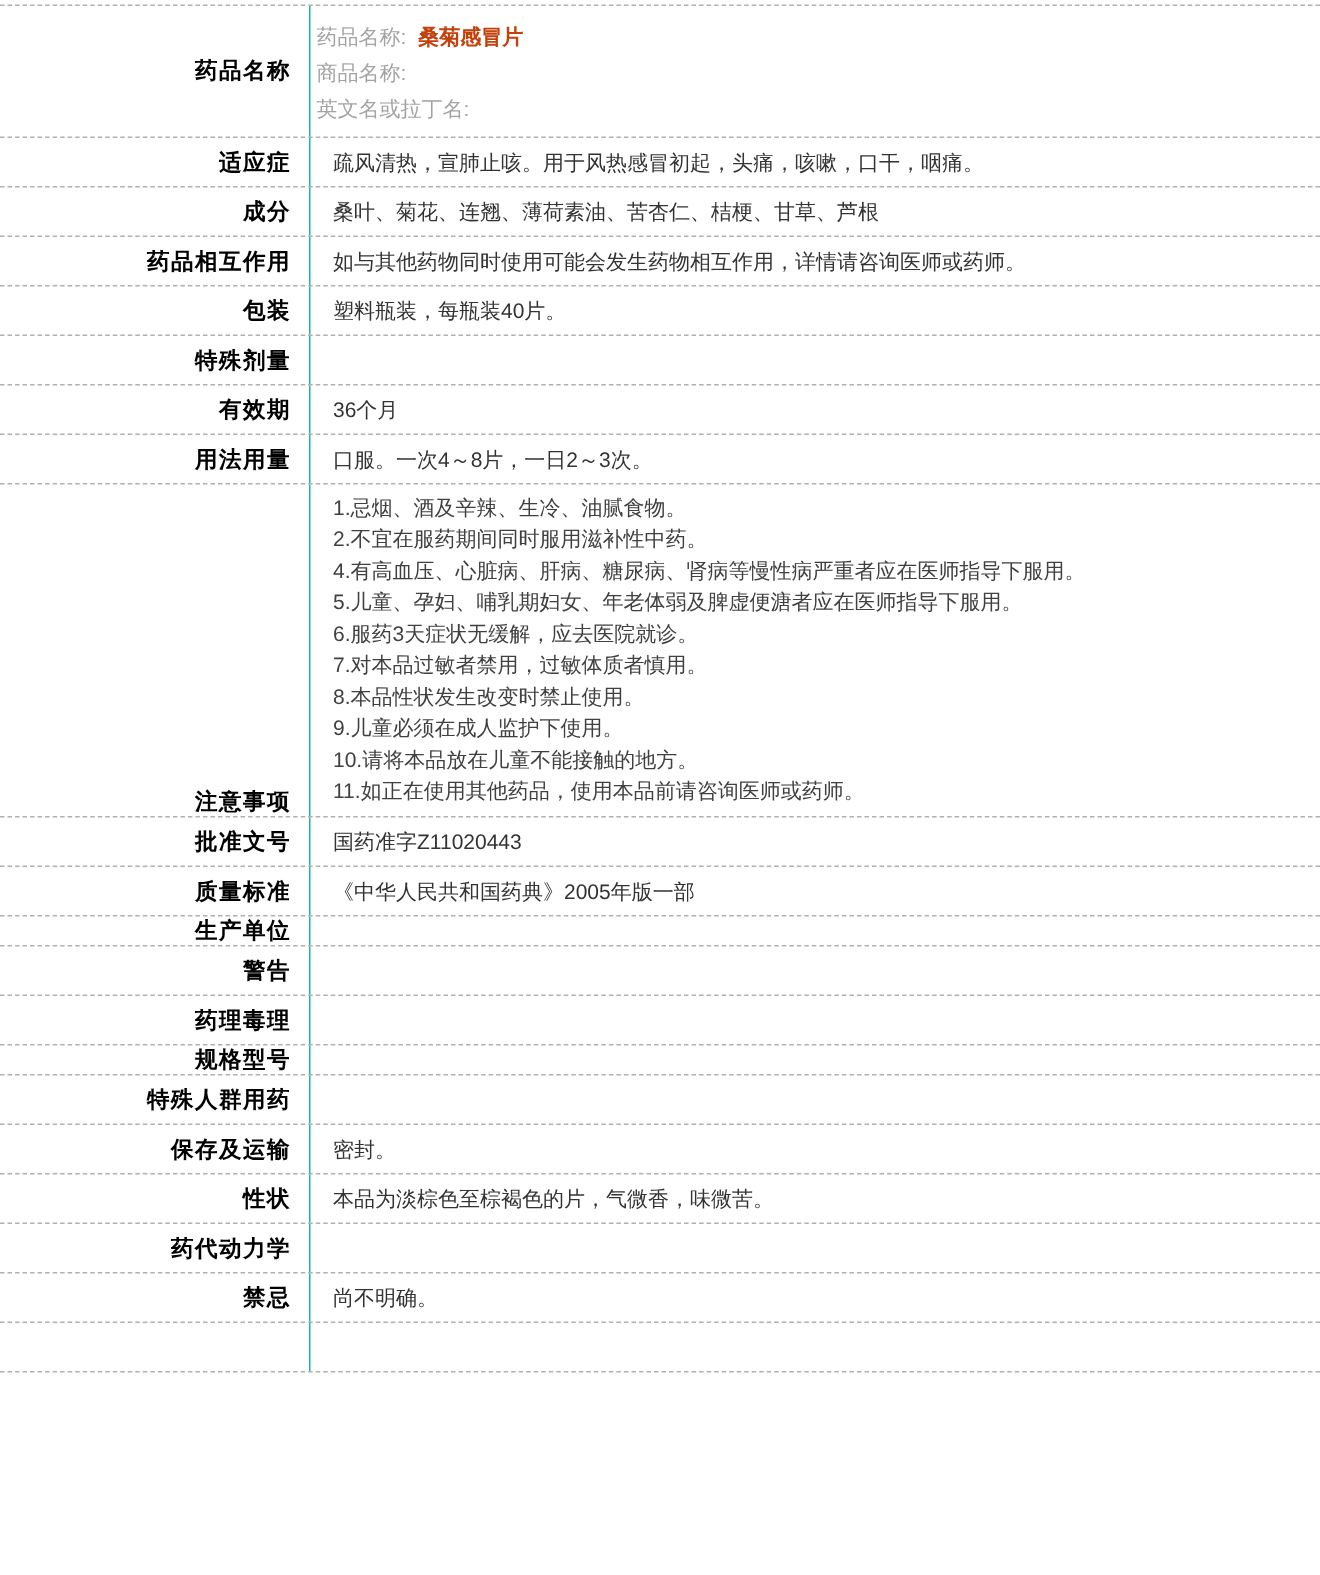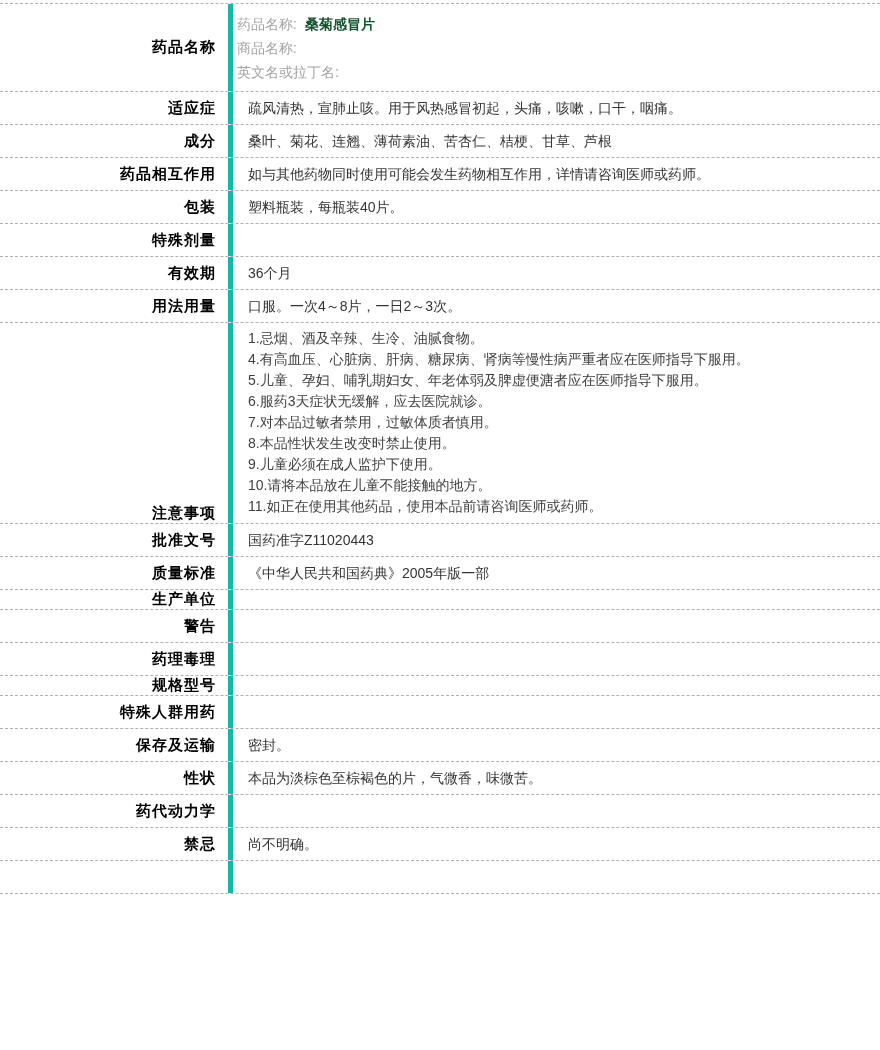--- a/index.html
+++ b/index.html
@@ -16,50 +16,49 @@
     border-top: 1px dashed #b0b0b0;
   }
   .row {
     display: flex;
     border-bottom: 1px dashed #b0b0b0;
     width: 100%;
   }
   .label-cell {
     flex: 0 0 207px;
     width: 207px;
-    border-right: 5px solid #14b8a6;
+    border-right: 1px solid #14b8a6;
     display: flex;
     align-items: center;
     justify-content: flex-end;
     padding-right: 12px;
     font-size: 15px;
     font-weight: bold;
     color: #000000;
     letter-spacing: 1px;
-    margin-left: 26px;
   }
   .value-cell {
     flex: 1 1 auto;
     display: flex;
     align-items: center;
     padding-left: 15px;
     padding-right: 24px;
     font-size: 14px;
     color: #333333;
     min-height: 32px;
     line-height: 18px;
   }
   
   .row.name-row .value-cell {
     display: block;
     padding: 8px 10px 7px 4px;
   }
   .name-line { line-height: 24px; font-size: 14px; }
   .name-line .key { color: #a3a3a3; }
-  .name-line .val { color: #14532d; font-weight: bold; margin-left: 8px; }
+  .name-line .val { color: #c2410c; font-weight: bold; margin-left: 8px; }
   
   .row.notes-row .label-cell {
     align-items: flex-end;
     padding-top: 7px;
   }
   .row.notes-row .value-cell {
     display: block;
     padding-top: 5px;
     padding-bottom: 6px;
   }
@@ -129,20 +128,21 @@
       </div>
     <div class="value-cell">口服。一次4～8片，一日2～3次。</div>
   </div>
 
   <div class="row notes-row">
     <div class="label-cell">
         <span>注意事项</span>
       </div>
     <div class="value-cell">
       <div class="note-line">1.忌烟、酒及辛辣、生冷、油腻食物。</div>
+      <div class="note-line">2.不宜在服药期间同时服用滋补性中药。</div>
       <div class="note-line">4.有高血压、心脏病、肝病、糖尿病、肾病等慢性病严重者应在医师指导下服用。</div>
       <div class="note-line">5.儿童、孕妇、哺乳期妇女、年老体弱及脾虚便溏者应在医师指导下服用。</div>
       <div class="note-line">6.服药3天症状无缓解，应去医院就诊。</div>
       <div class="note-line">7.对本品过敏者禁用，过敏体质者慎用。</div>
       <div class="note-line">8.本品性状发生改变时禁止使用。</div>
       <div class="note-line">9.儿童必须在成人监护下使用。</div>
       <div class="note-line">10.请将本品放在儿童不能接触的地方。</div>
       <div class="note-line">11.如正在使用其他药品，使用本品前请咨询医师或药师。</div>
     </div>
   </div>

